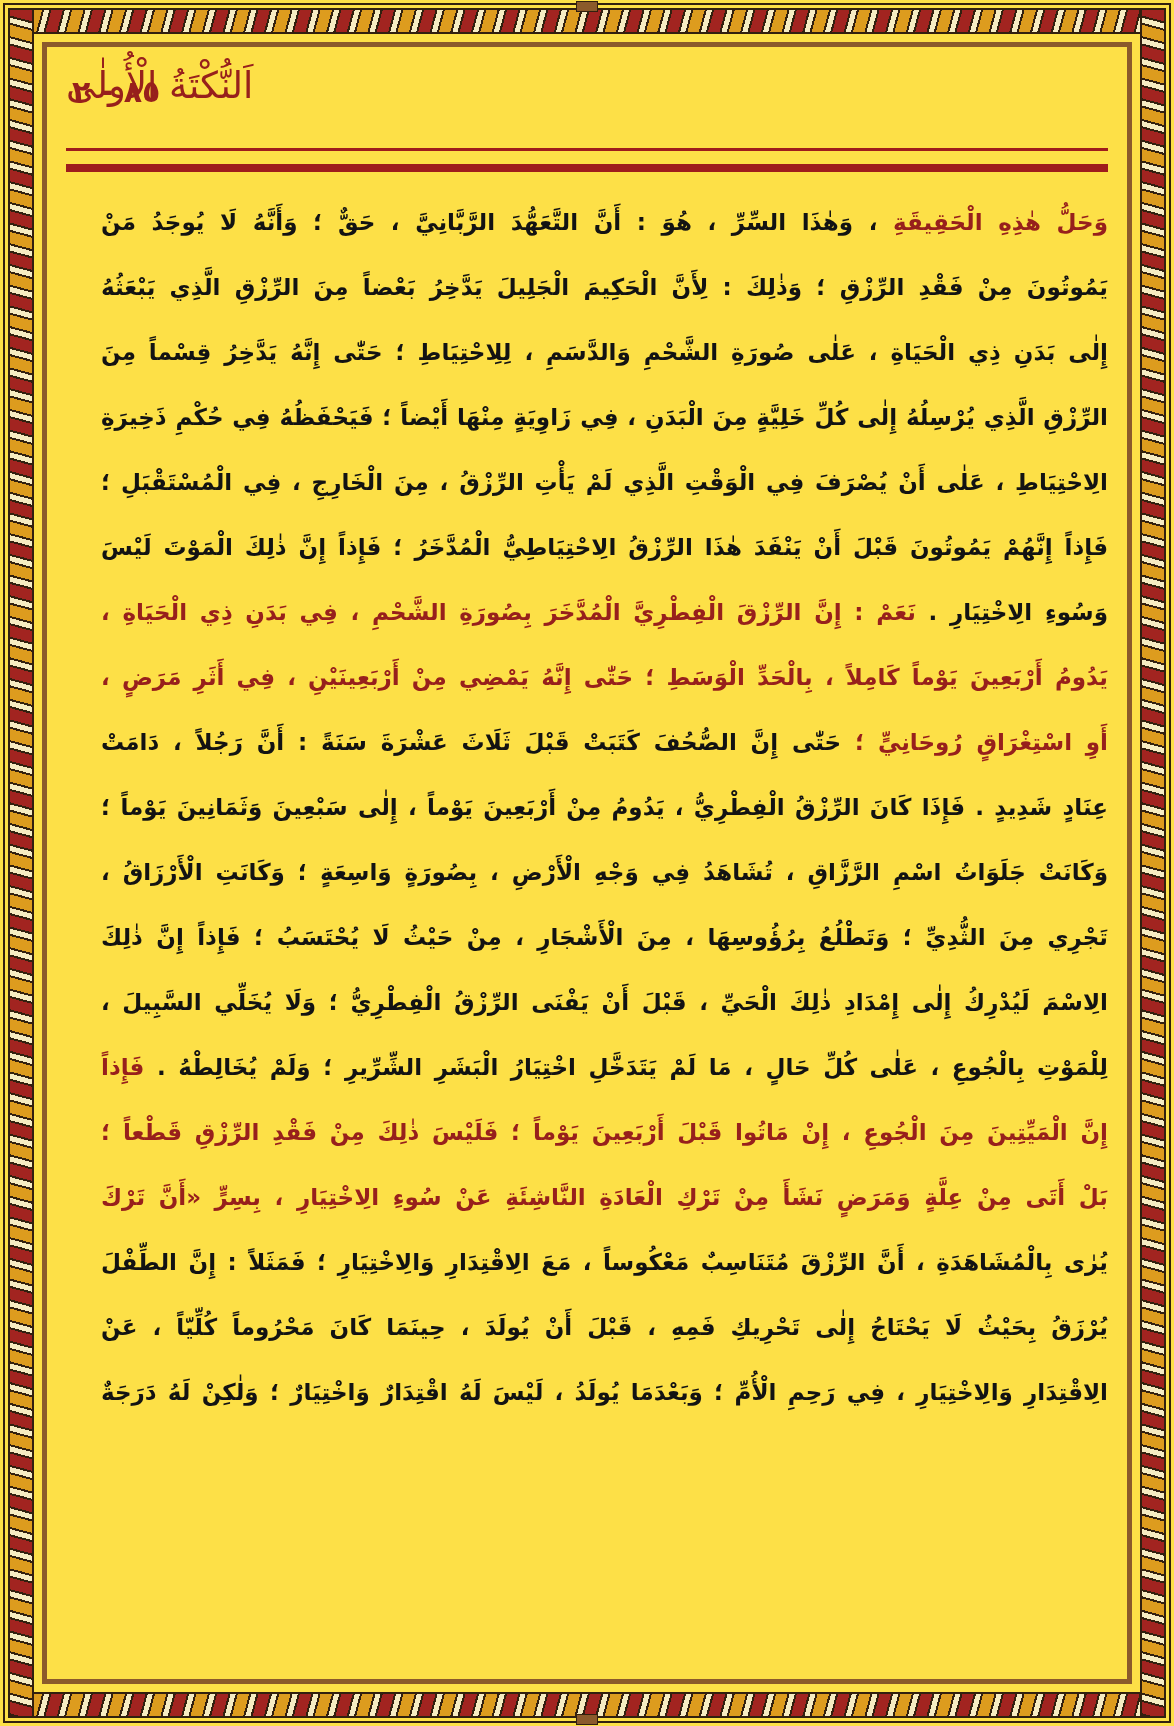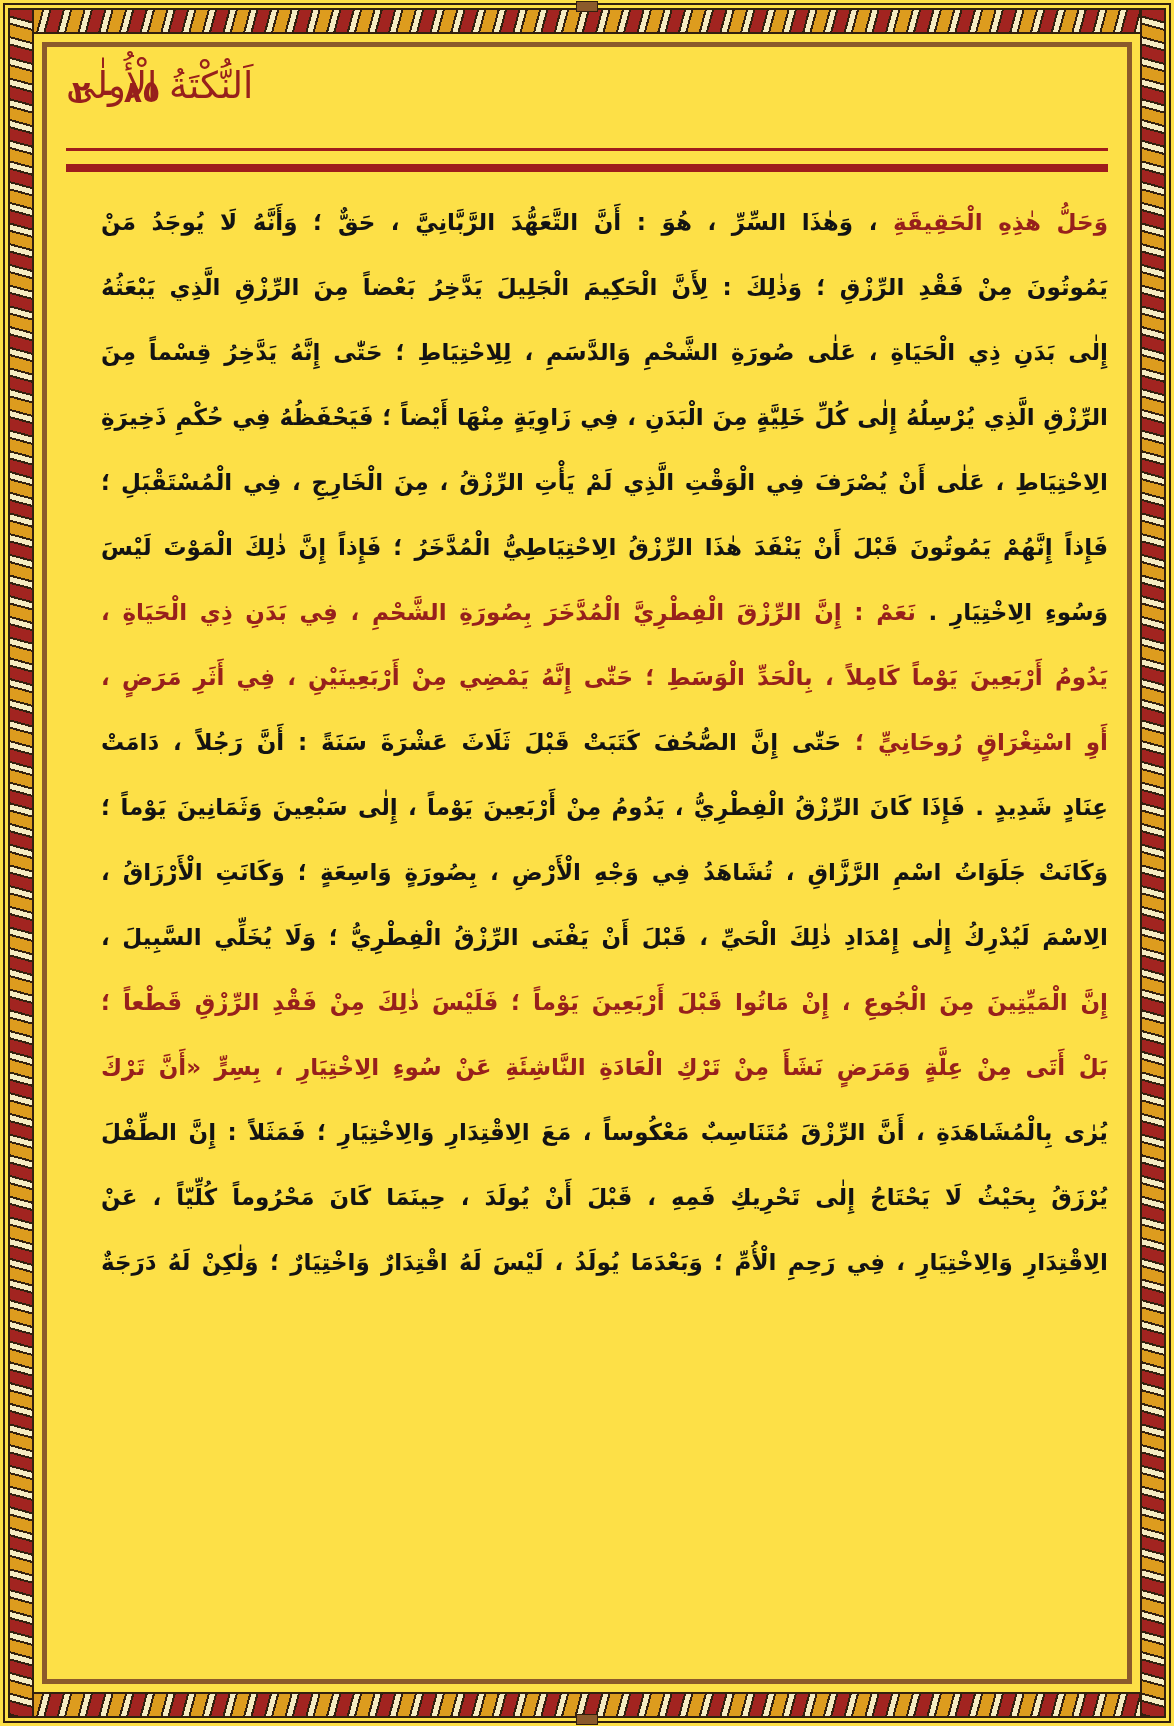--- a/index.html
+++ b/index.html
@@ -99,21 +99,23 @@
         <div class="line"><span class="black">يَمُوتُونَ مِنْ فَقْدِ الرِّزْقِ ؛ وَذٰلِكَ : لِأَنَّ الْحَكِيمَ الْجَلِيلَ يَدَّخِرُ بَعْضاً مِنَ الرِّزْقِ الَّذِي يَبْعَثُهُ</span></div>
         <div class="line"><span class="black">إِلٰى بَدَنِ ذِي الْحَيَاةِ ، عَلٰى صُورَةِ الشَّحْمِ وَالدَّسَمِ ، لِلِاحْتِيَاطِ ؛ حَتّٰى إِنَّهُ يَدَّخِرُ قِسْماً مِنَ</span></div>
         <div class="line"><span class="black">الرِّزْقِ الَّذِي يُرْسِلُهُ إِلٰى كُلِّ خَلِيَّةٍ مِنَ الْبَدَنِ ، فِي زَاوِيَةٍ مِنْهَا أَيْضاً ؛ فَيَحْفَظُهُ فِي حُكْمِ ذَخِيرَةِ</span></div>
         <div class="line"><span class="black">الِاحْتِيَاطِ ، عَلٰى أَنْ يُصْرَفَ فِي الْوَقْتِ الَّذِي لَمْ يَأْتِ الرِّزْقُ ، مِنَ الْخَارِجِ ، فِي الْمُسْتَقْبَلِ ؛</span></div>
         <div class="line"><span class="black">فَإِذاً إِنَّهُمْ يَمُوتُونَ قَبْلَ أَنْ يَنْفَدَ هٰذَا الرِّزْقُ الِاحْتِيَاطِيُّ الْمُدَّخَرُ ؛ فَإِذاً إِنَّ ذٰلِكَ الْمَوْتَ لَيْسَ</span></div>
         <div class="line"><span class="black">وَسُوءِ الِاخْتِيَارِ . </span><span class="red">نَعَمْ : إِنَّ الرِّزْقَ الْفِطْرِيَّ الْمُدَّخَرَ بِصُورَةِ الشَّحْمِ ، فِي بَدَنِ ذِي الْحَيَاةِ ،</span></div>
         <div class="line"><span class="red">يَدُومُ أَرْبَعِينَ يَوْماً كَامِلاً ، بِالْحَدِّ الْوَسَطِ ؛ حَتّٰى إِنَّهُ يَمْضِي مِنْ أَرْبَعِينَيْنِ ، فِي أَثَرِ مَرَضٍ ،</span></div>
         <div class="line"><span class="red">أَوِ اسْتِغْرَاقٍ رُوحَانِيٍّ ؛ </span><span class="black">حَتّٰى إِنَّ الصُّحُفَ كَتَبَتْ قَبْلَ ثَلَاثَ عَشْرَةَ سَنَةً : أَنَّ رَجُلاً ، دَامَتْ</span></div>
         <div class="line"><span class="black">عِنَادٍ شَدِيدٍ . فَإِذَا كَانَ الرِّزْقُ الْفِطْرِيُّ ، يَدُومُ مِنْ أَرْبَعِينَ يَوْماً ، إِلٰى سَبْعِينَ وَثَمَانِينَ يَوْماً ؛</span></div>
         <div class="line"><span class="black">وَكَانَتْ جَلَوَاتُ اسْمِ الرَّزَّاقِ ، تُشَاهَدُ فِي وَجْهِ الْأَرْضِ ، بِصُورَةٍ وَاسِعَةٍ ؛ وَكَانَتِ الْأَرْزَاقُ ،</span></div>
+        <div class="line"><span class="black">تَجْرِي مِنَ الثُّدِيِّ ؛ وَتَطْلُعُ بِرُؤُوسِهَا ، مِنَ الْأَشْجَارِ ، مِنْ حَيْثُ لَا يُحْتَسَبُ ؛ فَإِذاً إِنَّ ذٰلِكَ</span></div>
         <div class="line"><span class="black">الِاسْمَ لَيُدْرِكُ إِلٰى إِمْدَادِ ذٰلِكَ الْحَيِّ ، قَبْلَ أَنْ يَفْنَى الرِّزْقُ الْفِطْرِيُّ ؛ وَلَا يُخَلِّي السَّبِيلَ ،</span></div>
+        <div class="line"><span class="black">لِلْمَوْتِ بِالْجُوعِ ، عَلٰى كُلِّ حَالٍ ، مَا لَمْ يَتَدَخَّلِ اخْتِيَارُ الْبَشَرِ الشِّرِّيرِ ؛ وَلَمْ يُخَالِطْهُ . </span><span class="red">فَإِذاً</span></div>
         <div class="line"><span class="red">إِنَّ الْمَيِّتِينَ مِنَ الْجُوعِ ، إِنْ مَاتُوا قَبْلَ أَرْبَعِينَ يَوْماً ؛ فَلَيْسَ ذٰلِكَ مِنْ فَقْدِ الرِّزْقِ قَطْعاً ؛</span></div>
         <div class="line"><span class="red">بَلْ أَتَى مِنْ عِلَّةٍ وَمَرَضٍ نَشَأَ مِنْ تَرْكِ الْعَادَةِ النَّاشِئَةِ عَنْ سُوءِ الِاخْتِيَارِ ، بِسِرٍّ «أَنَّ تَرْكَ</span></div>
         <div class="line"><span class="black">يُرٰى بِالْمُشَاهَدَةِ ، أَنَّ الرِّزْقَ مُتَنَاسِبٌ مَعْكُوساً ، مَعَ الِاقْتِدَارِ وَالِاخْتِيَارِ ؛ فَمَثَلاً : إِنَّ الطِّفْلَ</span></div>
         <div class="line"><span class="black">يُرْزَقُ بِحَيْثُ لَا يَحْتَاجُ إِلٰى تَحْرِيكِ فَمِهِ ، قَبْلَ أَنْ يُولَدَ ، حِينَمَا كَانَ مَحْرُوماً كُلِّيّاً ، عَنْ</span></div>
         <div class="line"><span class="black">الِاقْتِدَارِ وَالِاخْتِيَارِ ، فِي رَحِمِ الْأُمِّ ؛ وَبَعْدَمَا يُولَدُ ، لَيْسَ لَهُ اقْتِدَارٌ وَاخْتِيَارٌ ؛ وَلٰكِنْ لَهُ دَرَجَةٌ</span></div>
       </div>
   </div>
 
 </div>
 

